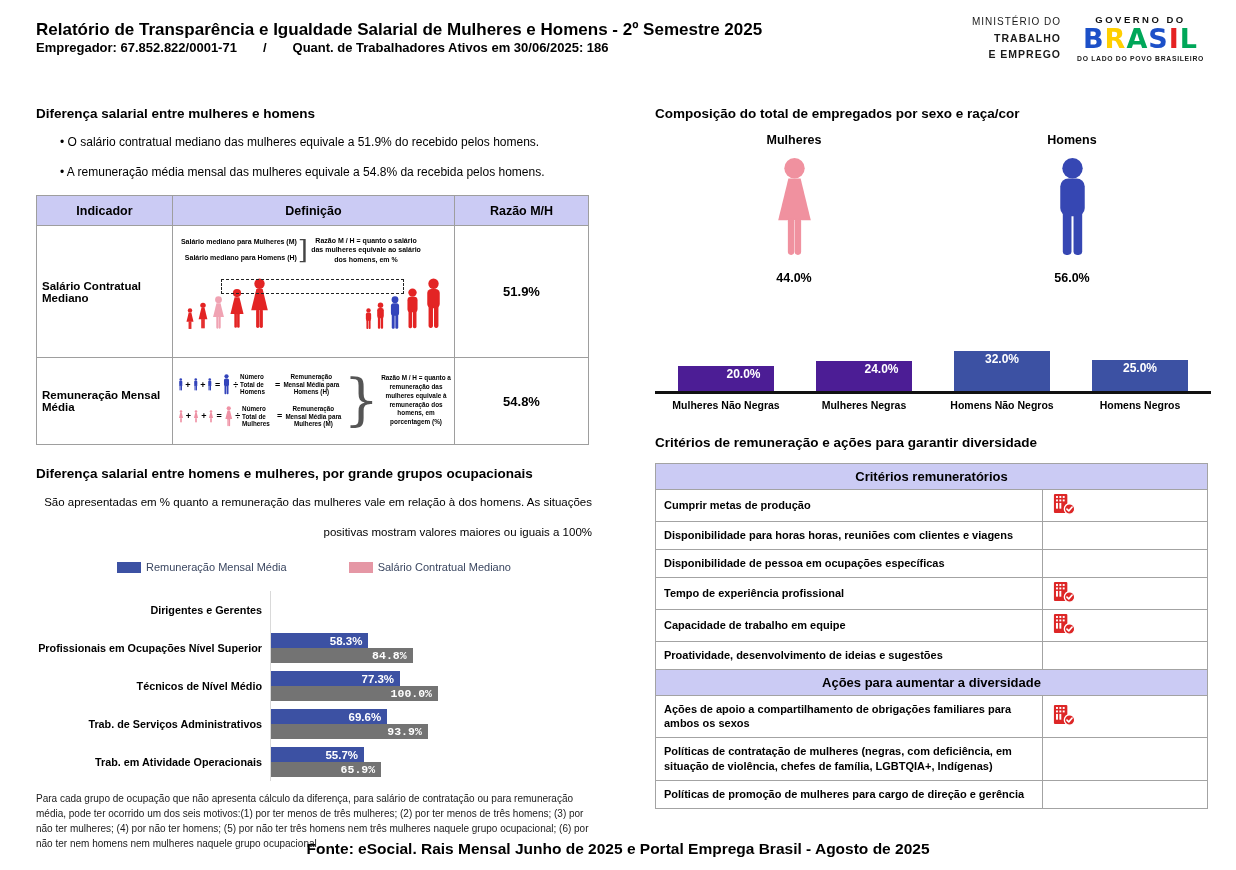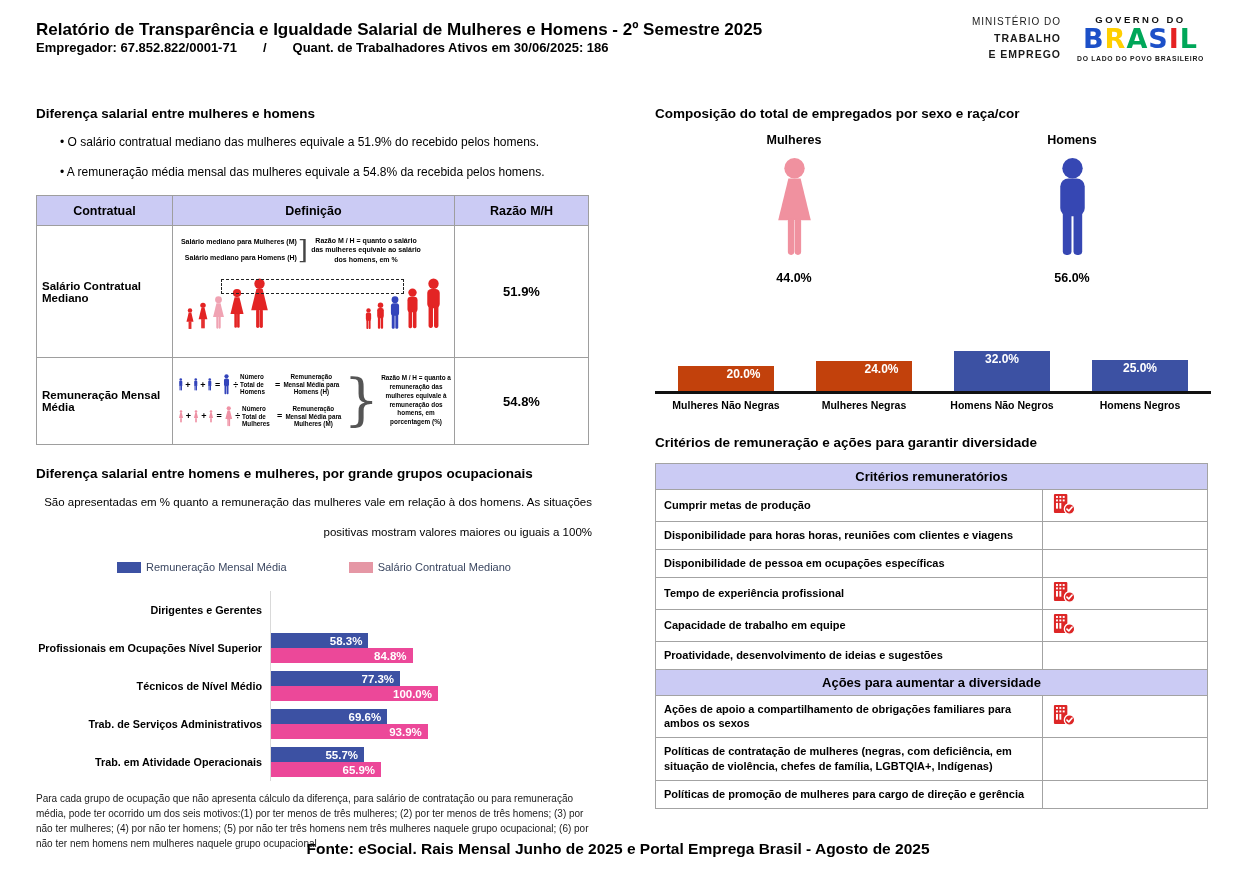--- a/index.html
+++ b/index.html
@@ -66,36 +66,36 @@
   .legend { display: flex; justify-content: center; gap: 62px; margin-top: 14px; }
   .leg-item { display: flex; align-items: center; font-size: 11px; color: #3a4660; }
   .sw { width: 24px; height: 11px; margin-right: 5px; }
   .sw.blue { background: #3c51a3; } .sw.pink { background: #e597a5; }
 
   .ochart { margin-top: 18px; }
   .orow { display: flex; align-items: center; height: 38px; }
   .olabel { width: 234px; text-align: right; padding-right: 8px; font-size: 10.8px; font-weight: bold; line-height: 1.15; }
   .obars { flex: 1; align-self: stretch; border-left: 1px solid #d9d9d9; display: flex; flex-direction: column; justify-content: center; }
   .hbar { height: 15px; color: #fff; font-weight: bold; font-size: 11.5px; display: flex; align-items: center; justify-content: flex-end; padding-right: 6px; width: 0; }
-  .hbar.blue { background: #3c51a3; } .hbar.pink { background: #ec4899; }
+  .hbar.blue { background: #3c51a3; } .hbar.pink { background: #737373; font-family: Liberation Mono, monospace; }
 
   .footnote { margin-top: 10px; font-size: 10px; line-height: 15px; color: #1a1a1a; width: 556px; }
 
   
   .genders { display: flex; margin-top: 12px; }
   .gender { width: 50%; text-align: center; }
   .g-label { font-size: 12.5px; font-weight: bold; }
   .g-icon { margin-top: 10px; }
   .g-pct { font-size: 12.5px; font-weight: bold; margin-top: 12px; }
 
   .comp-chart { margin-top: 62px; }
   .cbars { display: flex; justify-content: center; align-items: flex-end; height: 44px; }
   .bcol { width: 138px; display: flex; justify-content: center; align-items: flex-end; }
   .cbar { width: 96px; display: flex; justify-content: center; color: #fff; font-weight: bold; font-size: 12px; padding-top: 1px; height: 0; }
-  .cbar.pink { background: #c2410c; padding-left: 35px; } .cbar.blue { background: #3c51a3; }
+  .cbar.pink { background: #4c1d95; padding-left: 35px; } .cbar.blue { background: #3c51a3; }
   .cbase { height: 3px; background: #111; margin-top: 0; }
   .ccats { display: flex; justify-content: center; }
   .ccat { width: 138px; text-align: center; font-size: 10.5px; font-weight: bold; padding-top: 5px; }
 
   
   .crit-title { margin-top: 24px; }
   table.crit { border-collapse: collapse; width: 553px; margin-top: 13px; }
   table.crit td { border: 1px solid #a3a3a3; }
   td.crit-head { background: #cbcbf4; text-align: center; font-size: 13px; font-weight: bold; height: 26px; }
   td.crit-label { font-size: 11px; font-weight: bold; padding: 6px 8px; line-height: 1.35; width: 388px; }
@@ -171,21 +171,21 @@
     </div>
 
     <table class="ind">
       <colgroup>
           <col class="c1">
           <col class="c2">
           <col class="c3">
         </colgroup>
       <tbody>
           <tr>
-        <th>Contratual</th>
+        <th>Indicador</th>
         <th>Definição</th>
         <th>Razão M/H</th>
       </tr>
       <tr class="r1">
         <td class="ind-name">Salário Contratual Mediano</td>
         <td class="def">
           <div class="def1">
             <div class="d1top">
               <div class="d1lines">
                 <div>Salário mediano para Mulheres (M)</div>

